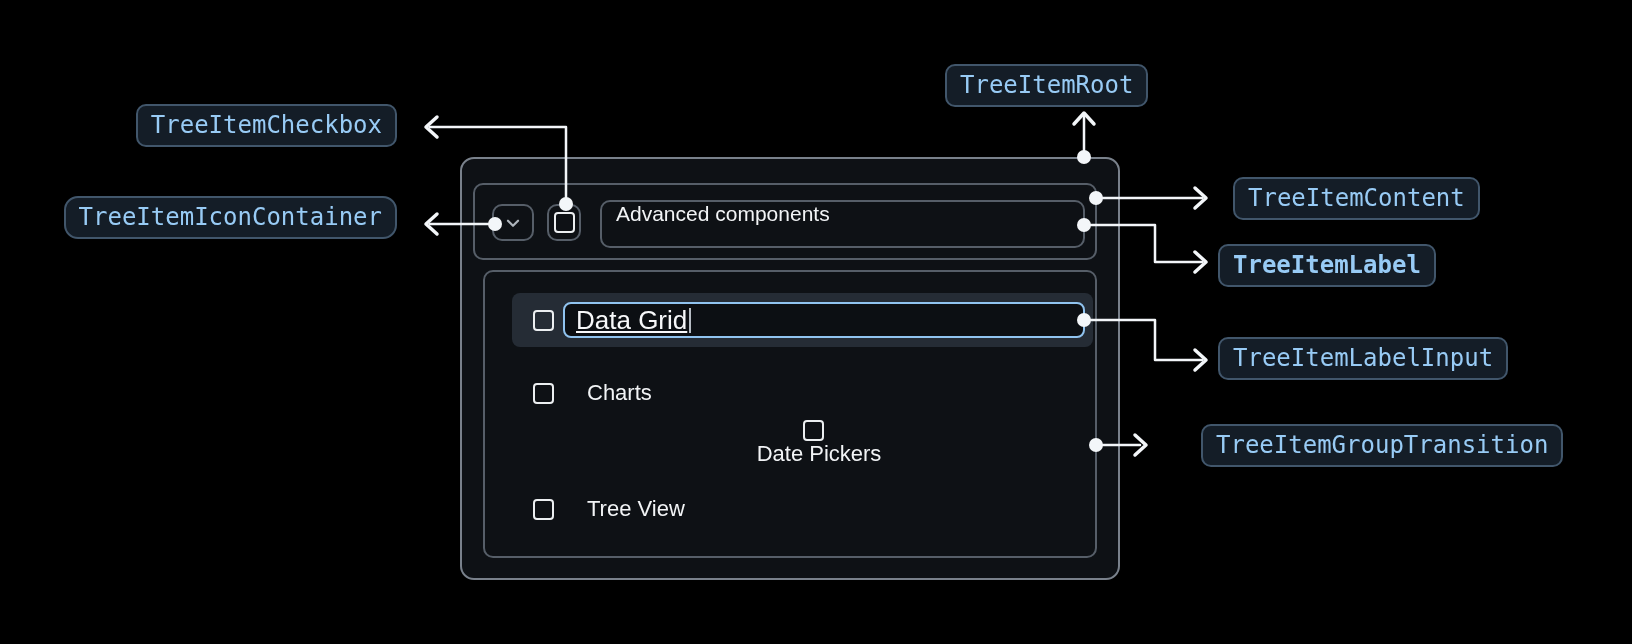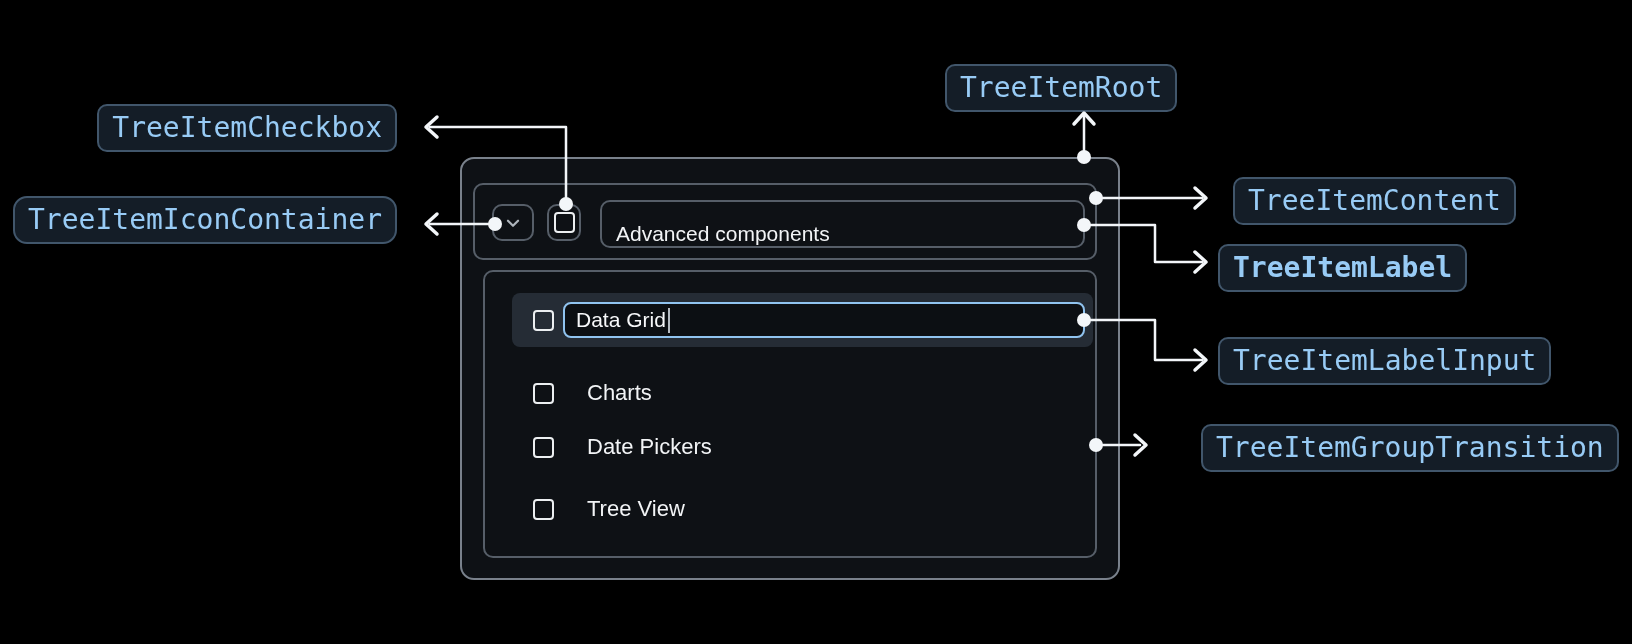--- a/index.html
+++ b/index.html
@@ -5,21 +5,21 @@
   html,body{margin:0;padding:0;background:#000;}
   *{box-sizing:border-box;}
   .canvas{
     position:relative;width:1632px;height:644px;background:#000;overflow:hidden;
     font-family:"Liberation Sans",sans-serif;
   }
   
   .badge{
     position:absolute;
     font-family:"DejaVu Sans Mono","Liberation Mono",monospace;
-    font-size:28px;line-height:1.2;
+    font-size:24px;line-height:1.2;
     color:#98cbf5;background:#141d27;
     border:2px solid #41566b;border-radius:10px;
     padding:5px 13px;white-space:nowrap;
   }
   
   .outer-box{
     position:absolute;left:460px;top:157px;width:660px;height:423px;
     background:#0e1115;border:2px solid #79818b;border-radius:14px;
   }
   .content-box{
@@ -33,21 +33,21 @@
     display:flex;align-items:center;justify-content:center;
   }
   .checkbox-container{
     position:absolute;left:547px;top:204px;width:34px;height:37px;
     border:2px solid #565e68;border-radius:10px;
     display:flex;align-items:center;justify-content:center;
   }
   .label-box{
     position:absolute;left:600px;top:200px;width:485px;height:48px;
     border:2px solid #565e68;border-radius:10px;
-    display:flex;align-items:flex-end;padding-left:14px;
+    display:flex;align-items:flex-start;padding-left:14px;
     color:#f2f4f6;font-size:21px;
   }
   .group-box{
     position:absolute;left:483px;top:270px;width:614px;height:288px;
     border:2px solid #565e68;border-radius:10px;
   }
   
   .checkbox{
     width:21px;height:21px;border:2.5px solid #eceff1;border-radius:4px;
     flex:0 0 auto;background:transparent;
@@ -58,21 +58,21 @@
   }
   .row .checkbox{margin-left:21px;}
   .row .row-label{margin-left:33px;}
   .row-editing{
     background:#252c35;border-radius:8px;
   }
   .label-input{
     margin-left:9px;width:522px;height:36px;
     background:#0c0f13;border:2px solid #90c3ef;border-radius:8px;
     display:flex;align-items:center;padding-left:11px;
-    color:#f7f8fa;font-size:21px;
+    color:#f7f8fa;font-size:26px;text-decoration:underline;
   }
   .caret{
     width:2px;height:25px;background:#b6bcc3;margin-left:2px;
   }
   
   svg.overlay{position:absolute;left:0;top:0;z-index:10;pointer-events:none;}
 </style>
 </head>
 <body>
 
@@ -105,21 +105,21 @@
     <div class="label-input" role="textbox">
       <span>Data Grid</span>
       <span class="caret"></span>
     </div>
   </div>
 
   <div class="row" style="top:366px;">
     <span class="checkbox"></span>
     <span class="row-label">Charts</span>
   </div>
-  <div class="row" style="top:420px;">
+  <div class="row" style="top:420px;flex-direction:column;">
     <span class="checkbox"></span>
     <span class="row-label">Date Pickers</span>
   </div>
   <div class="row" style="top:482px;">
     <span class="checkbox"></span>
     <span class="row-label">Tree View</span>
   </div>
 
   <div class="badge" style="right:1235px;top:104px;">TreeItemCheckbox</div>
   <div class="badge" style="right:1235px;top:196px;border-radius:14px;">TreeItemIconContainer</div>

